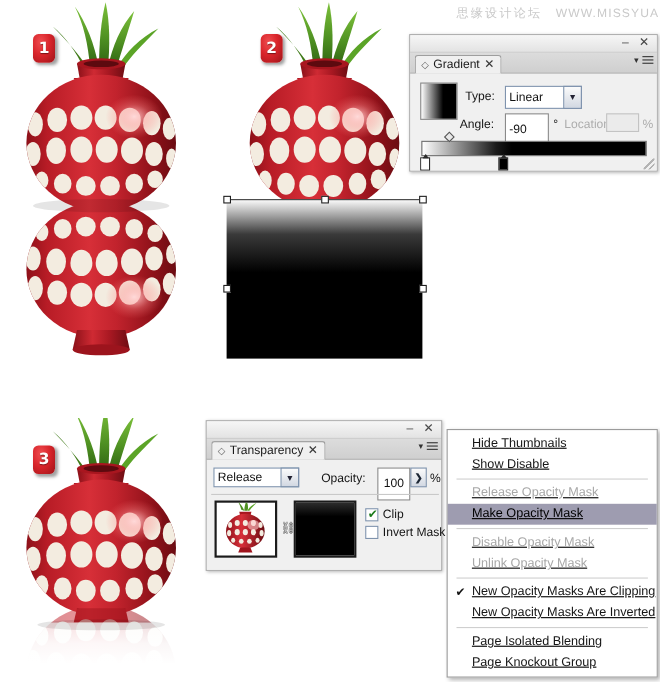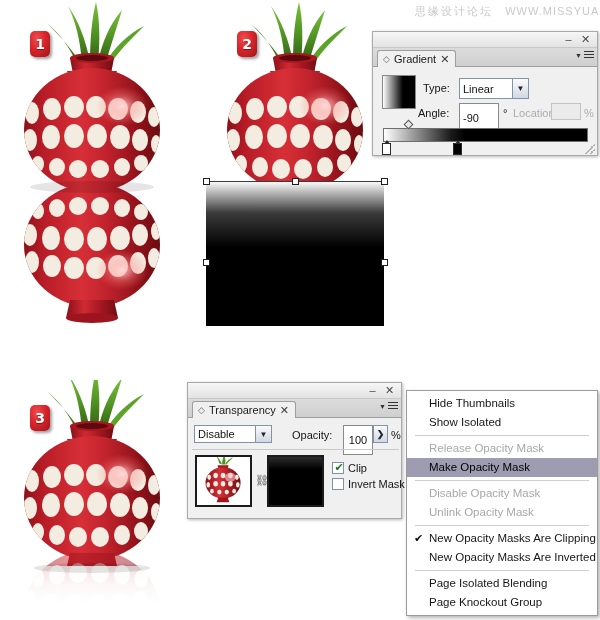--- a/index.html
+++ b/index.html
@@ -573,21 +573,21 @@
         <span class="bars">
             <i></i>
             <i></i>
             <i></i>
           </span>
       </div>
     </div>
     <div class="panel-body" style="height:100px;">
 
       <div class="combo" style="position:absolute; left:6px; top:7px; width:78px; height:18px;">
-        <span>Disable</span>
+        <span>Release</span>
         <span class="combo-arrow">▼</span>
       </div>
       <div class="lbl" style="position:absolute; left:104px; top:11px;text-align:center;">Opacity:</div>
       <div class="field" style="position:absolute; left:155px; top:7px; width:30px; height:30px; justify-content:center;text-align:right;">
         <span>100</span>
       </div>
       <div class="spin-btn" style="position:absolute; left:185px; top:7px; height:18px;">
         <span>❯</span>
       </div>
       <div class="lbl" style="position:absolute; left:203px; top:11px;">%</div>
@@ -641,26 +641,26 @@
           <span class="lbl">Clip</span>
         </div>
         <div class="cb-row">
           <span class="cb"></span>
           <span class="lbl">Invert Mask</span>
         </div>
       </div>
     </div>
   </div>
 
-  <div class="ctxmenu" style="left:406px; top:390px; width:192px;">
+  <div class="ctxmenu" style="left:406px; top:390px; width:192px;text-decoration:underline;">
     <div class="mi">
       <span>Hide Thumbnails</span>
     </div>
     <div class="mi">
-      <span>Show Isolated</span>
+      <span>Show Disable</span>
     </div>
     <div class="msep"></div>
     <div class="mi disabled">
       <span>Release Opacity Mask</span>
     </div>
     <div class="mi selected">
       <span>Make Opacity Mask</span>
     </div>
     <div class="msep"></div>
     <div class="mi disabled">

